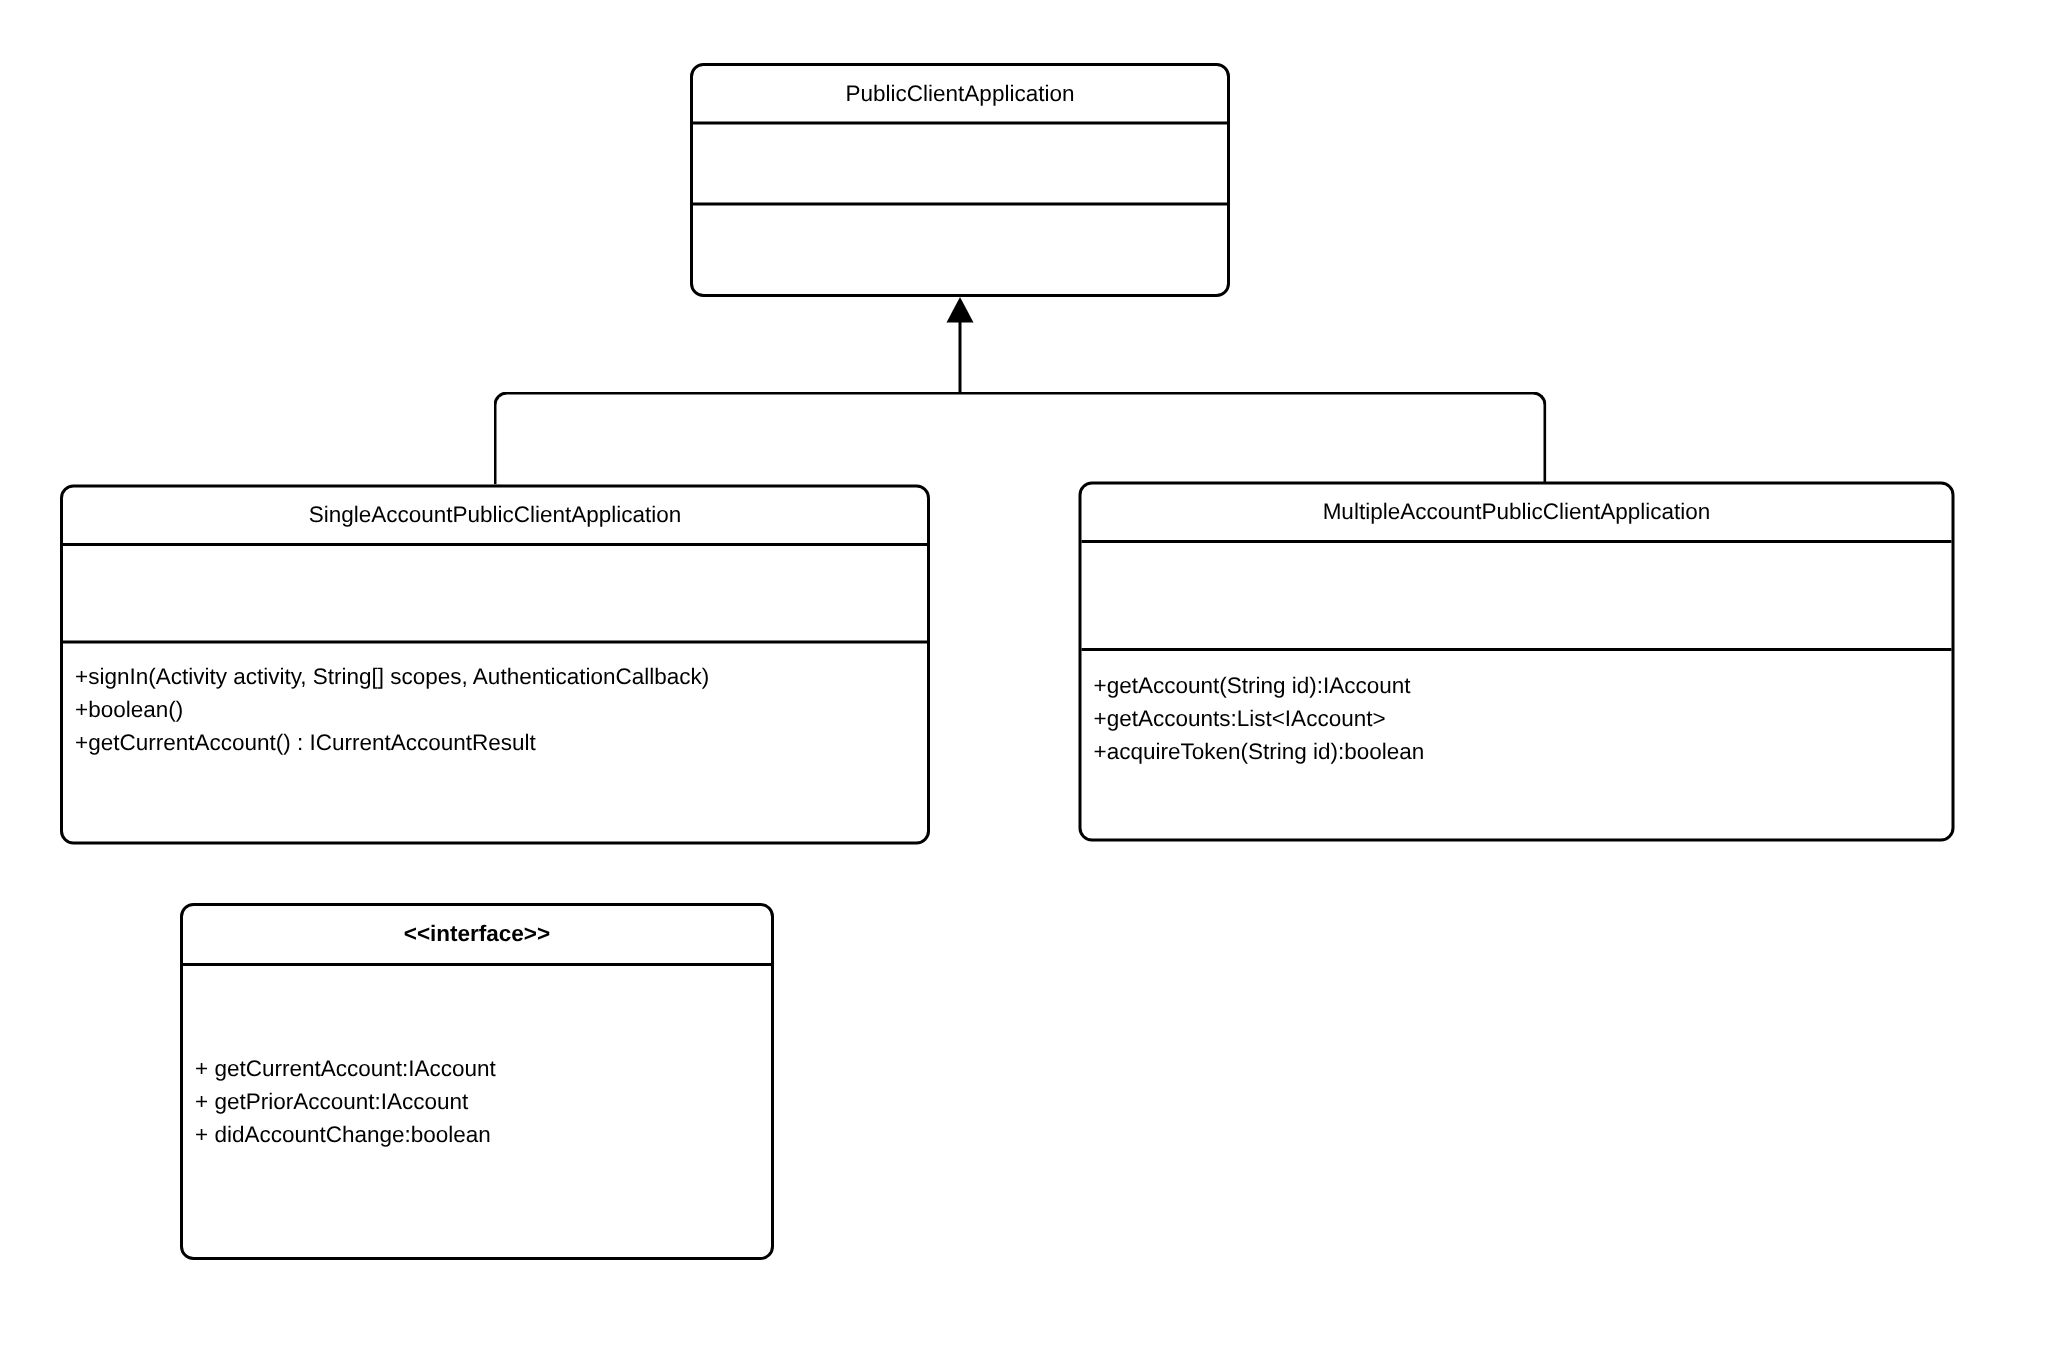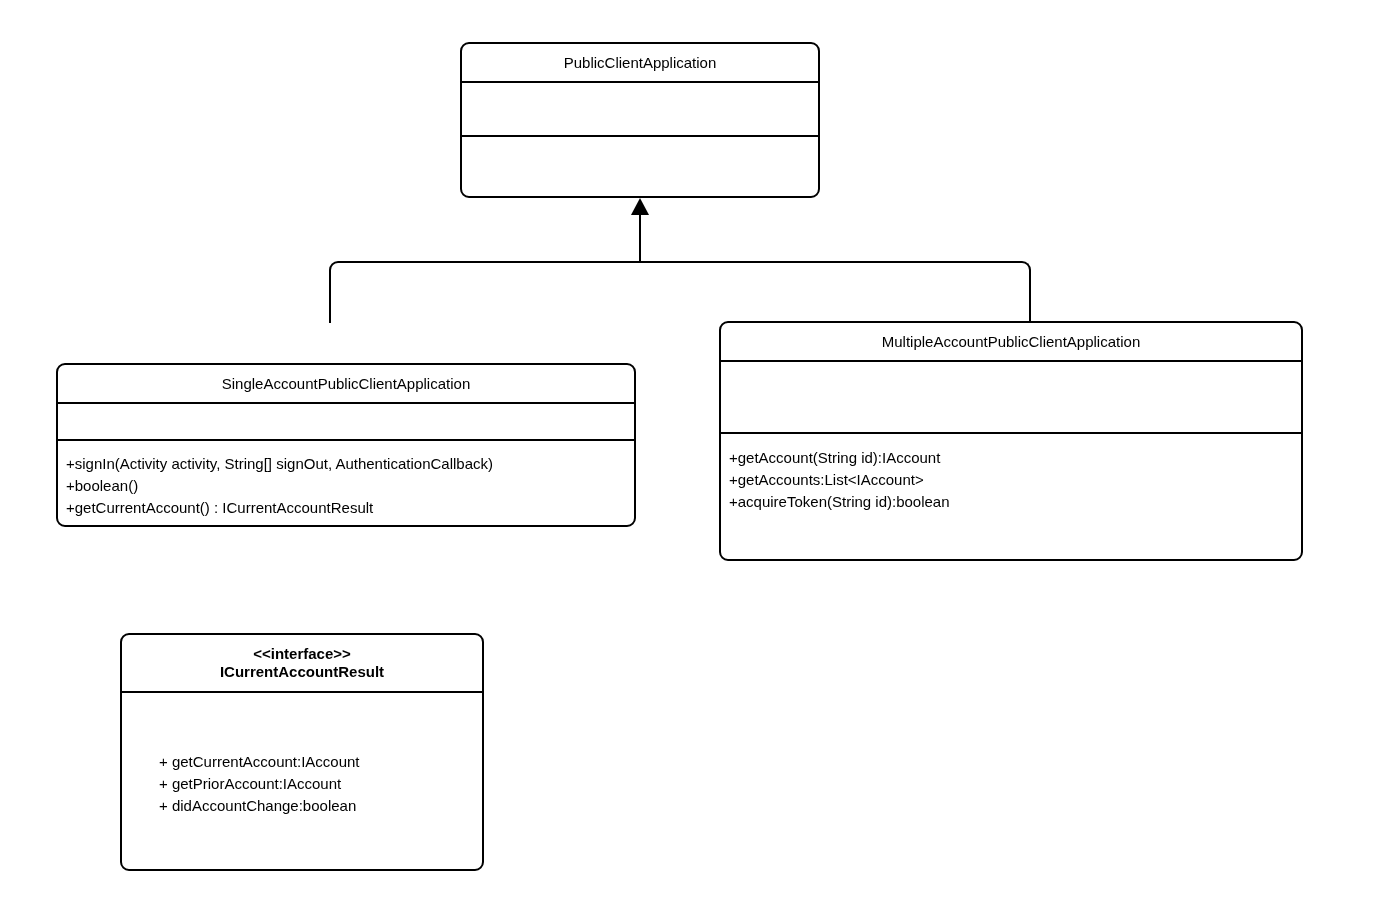--- a/index.html
+++ b/index.html
@@ -104,45 +104,44 @@
   <div class="conn-line-v" style="left:639px; top:213px; height:49px;"></div>
 
   <div class="conn-bar" style="left:329px; top:261px; width:702px; height:62px;"></div>
 
   <div class="uml-box" style="left:460px; top:42px; width:360px; height:156px;">
     <div class="uml-header">PublicClientApplication</div>
     <div class="uml-compartment empty-attrs" style="height:54px;"></div>
     <div class="uml-compartment operations"></div>
   </div>
 
-  <div class="uml-box" style="left:56px; top:323px; width:580px; height:164px;margin-top:40px;">
+  <div class="uml-box" style="left:40px; top:323px; width:580px; height:240px;">
     <div class="uml-header">SingleAccountPublicClientApplication</div>
     <div class="uml-compartment empty-attrs" style="height:65px;"></div>
     <div class="uml-compartment operations" style="padding-top:12px;">
-      <span class="uml-member">+signIn(Activity activity, String[] signOut, AuthenticationCallback)</span>
+      <span class="uml-member">+signIn(Activity activity, String[] scopes, AuthenticationCallback)</span>
       <span class="uml-member">+boolean()</span>
       <span class="uml-member">+getCurrentAccount() : ICurrentAccountResult</span>
     </div>
   </div>
 
   <div class="uml-box" style="left:719px; top:321px; width:584px; height:240px;">
     <div class="uml-header">MultipleAccountPublicClientApplication</div>
     <div class="uml-compartment empty-attrs" style="height:72px;"></div>
     <div class="uml-compartment operations" style="padding-top:13px;">
       <span class="uml-member">+getAccount(String id):IAccount</span>
       <span class="uml-member">+getAccounts:List&lt;IAccount&gt;</span>
       <span class="uml-member">+acquireToken(String id):boolean</span>
     </div>
   </div>
 
-  <div class="uml-box" style="left:120px; top:633px; width:364px; height:238px;">
+  <div class="uml-box" style="left:120px; top:602px; width:396px; height:238px;">
     <div class="uml-header stereotyped">
       <span class="stereotype-line">&lt;&lt;interface&gt;&gt;</span>
-      <span class="name-line">ICurrentAccountResult</span>
     </div>
-    <div class="uml-compartment operations" style="padding-top:58px;margin-left:29px;">
+    <div class="uml-compartment operations" style="padding-top:58px;">
       <span class="uml-member">+ getCurrentAccount:IAccount</span>
       <span class="uml-member">+ getPriorAccount:IAccount</span>
       <span class="uml-member">+ didAccountChange:boolean</span>
     </div>
   </div>
 
 </div>
 
 </body></html>

